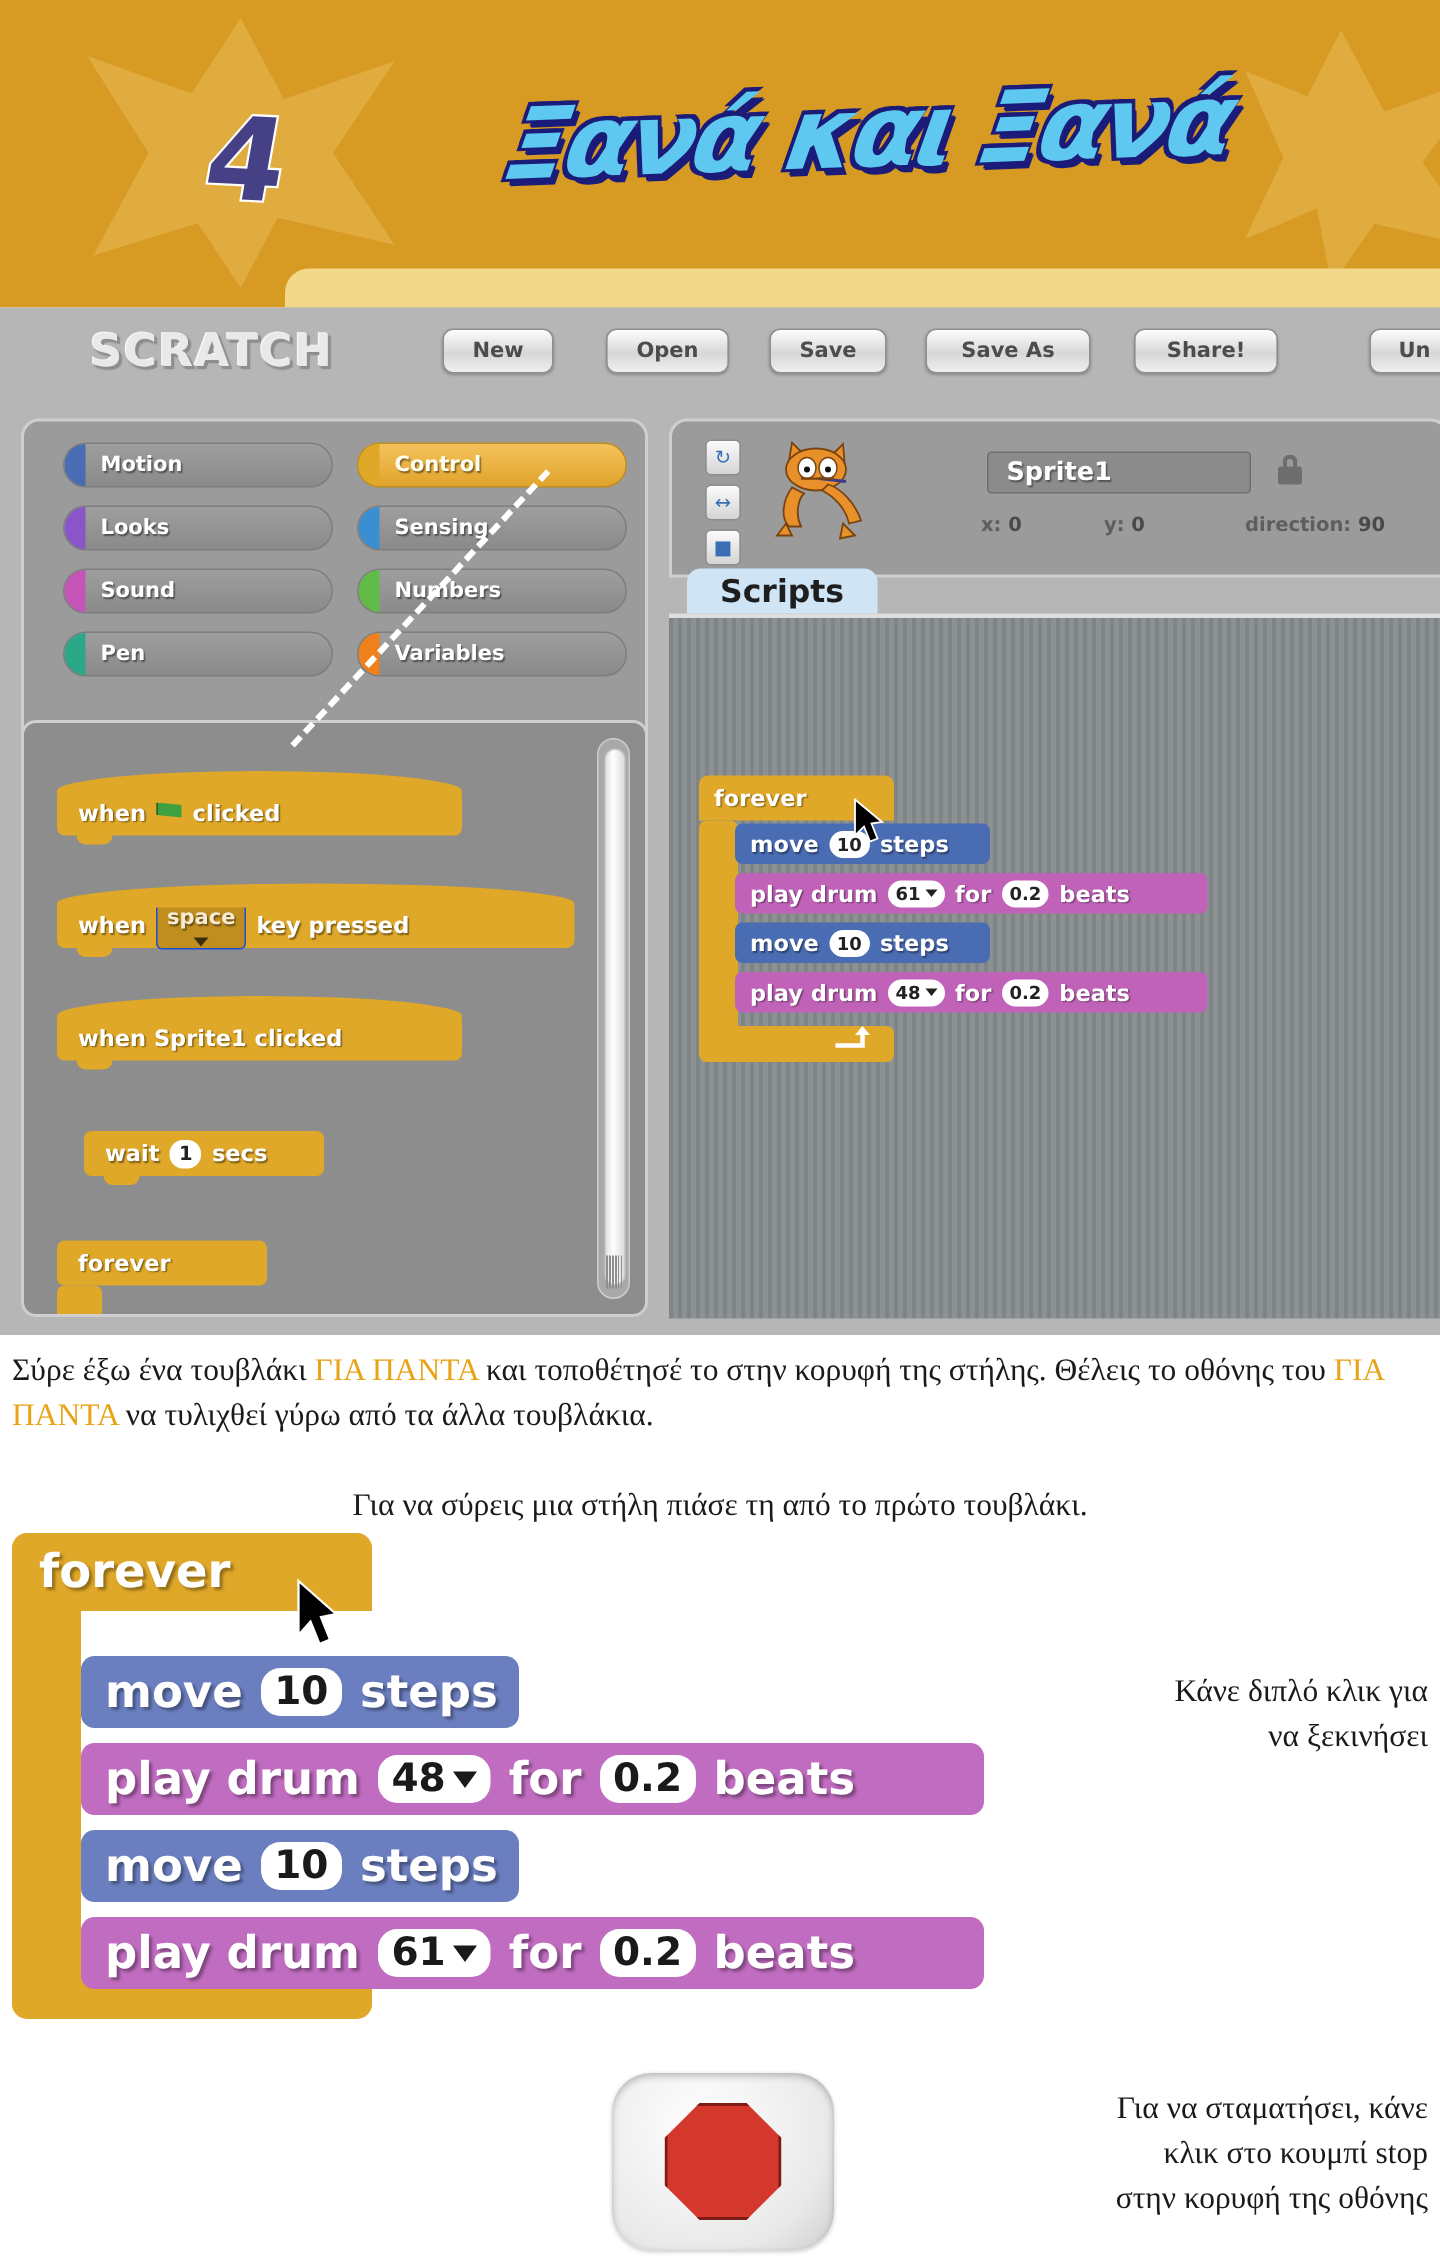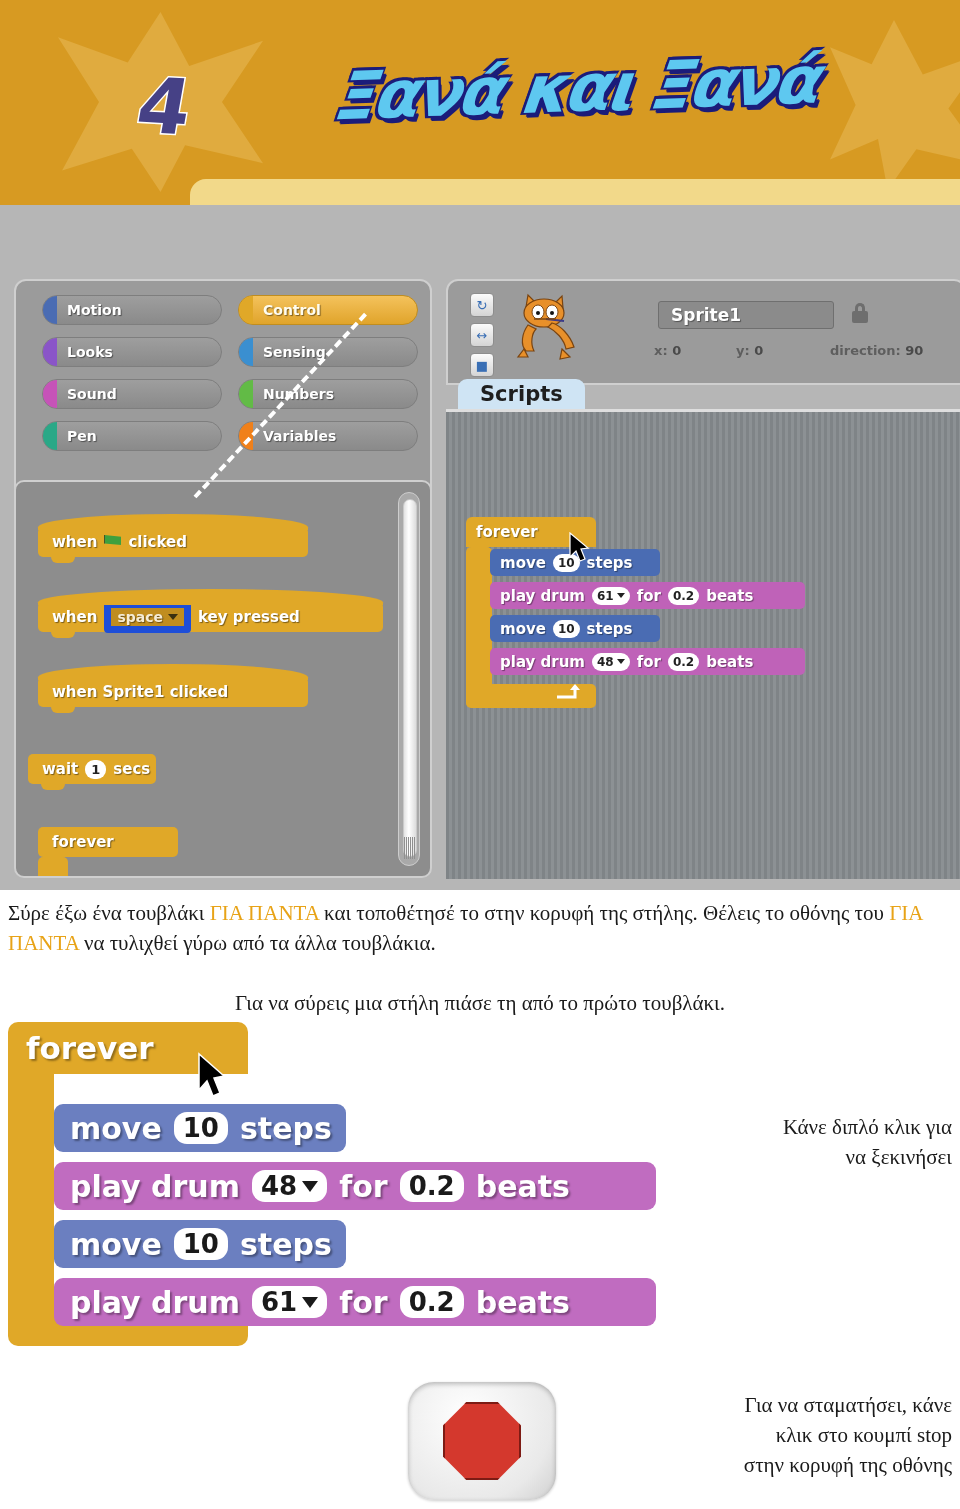--- a/index.html
+++ b/index.html
@@ -114,23 +114,23 @@
     width: 24px; height: 7px; background: #e0a828;
     border-radius: 0 0 6px 6px;
   }
   .flag {
     width: 17px; height: 14px; background: #3ea03e;
     clip-path: polygon(0 0,100% 12%,100% 72%,0 60%);
     position: relative;
   }
   .flag::after { content:''; position:absolute; left:-2px; top:0; width:3px; height:16px; background:#222; }
   .dd {
-    background: #c08d1f; border: 7px solid #1d4ed8; border-radius: 4px;
+    background: #c08d1f; border: 1px solid #1d4ed8; border-radius: 4px;
     padding: 1px 6px; font-size: 14px; color: #f6ecd4;
-    display: flex; align-items: center; gap: 5px;
+    display: flex; align-items: center; gap: 5px; flex-direction: column;
   }
   .caret { width: 0; height: 0; border-left: 5px solid transparent; border-right: 5px solid transparent; border-top: 6px solid #3a2f10; }
   .numarg {
     background: #ffffff; color: #222; border-radius: 9px;
     min-width: 21px; height: 19px; padding: 0 5px; font-size: 13px;
     display: flex; align-items: center; justify-content: center;
     text-shadow: none;
   }
   .c-mouth {
     position: absolute; border-radius: 5px; background: #e0a828;
@@ -274,20 +274,29 @@
 <div class="banner">
   <div class="banner-star-left"></div>
   <div class="banner-num">4</div>
   <div class="banner-star-right"></div>
   <div class="banner-title">Ξανά και Ξανά</div>
   <div class="banner-strip"></div>
 </div>
 
 <div class="scratch">
 
+  <div class="toolbar">
+    <div class="logo">SCRATCH</div>
+    <div class="tbtn" style="left:295px;width:74px">New</div>
+    <div class="tbtn" style="left:404px;width:82px">Open</div>
+    <div class="tbtn" style="left:513px;width:78px">Save</div>
+    <div class="tbtn" style="left:617px;width:110px">Save As</div>
+    <div class="tbtn" style="left:756px;width:96px">Share!</div>
+    <div class="tbtn" style="left:913px;width:60px">Un</div>
+  </div>
 
   <div class="catpanel">
     <div class="cat" style="left:26px;top:14px">
       <span class="swatch" style="background:#4a6cb3"></span>
       <span class="lbl">Motion</span>
       </div>
     <div class="cat" style="left:26px;top:56px">
       <span class="swatch" style="background:#8a55c8"></span>
       <span class="lbl">Looks</span>
       </div>
@@ -332,21 +341,21 @@
         <span>space</span>
         <span class="caret"></span>
       </span>
       <span>key pressed</span>
     </div>
 
     <div class="blk ctrl hat notch" style="left:22px;top:195px;width:270px">
       <span>when Sprite1 clicked</span>
     </div>
 
-    <div class="blk ctrl notch" style="left:12px;top:272px;width:128px">
+    <div class="blk ctrl notch" style="left:40px;top:272px;width:160px">
       <span>wait</span>
       <span class="numarg">1</span>
       <span>secs</span>
     </div>
 
     <div>
       <div class="blk ctrl" style="left:22px;top:345px;width:140px">
         <span>forever</span>
       </div>
       <div class="c-mouth" style="left:22px;top:375px;width:30px;height:34px"></div>

